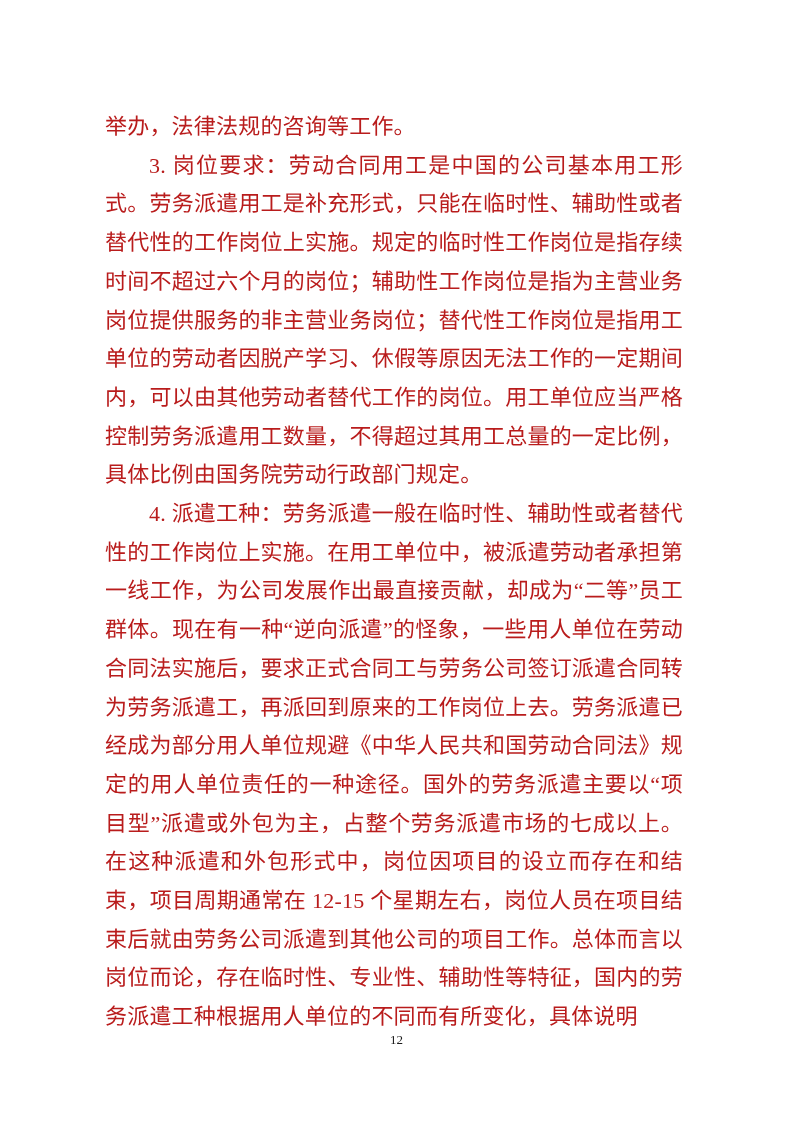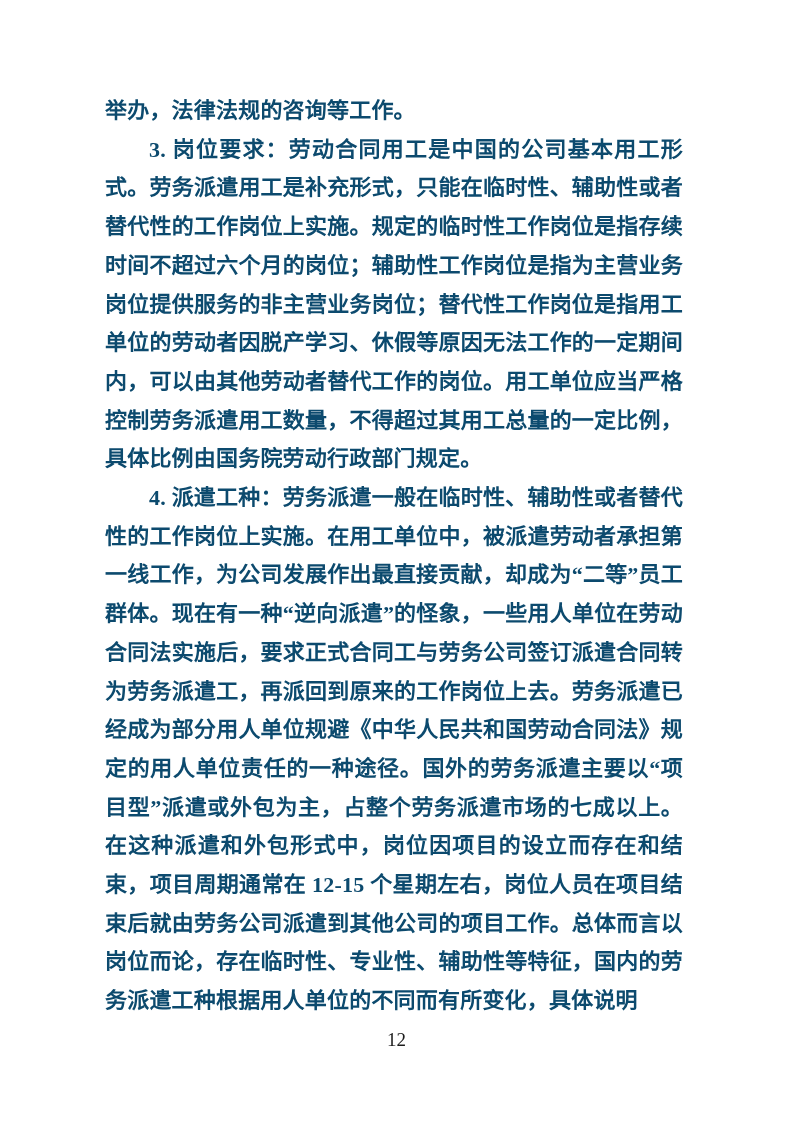--- a/index.html
+++ b/index.html
@@ -11,43 +11,42 @@
     position: relative;
     width: 793px;
     height: 1122px;
     background: #ffffff;
     overflow: hidden;
     font-family: "Liberation Serif", serif;
   }
   .doc-body {
     position: absolute;
     left: 105px;
-    top: 92px;
+    top: 108px;
     width: 578px;
-    color: #0c4a6e;
-    font-weight: bold;
+    color: #b91c1c;
   }
   .doc-body p {
     margin: 0;
     font-size: 22px;
     line-height: 38.7px;
     text-align: justify;
     text-justify: inter-ideograph;
     letter-spacing: 0.2px;
   }
   .doc-body p.indent {
     text-indent: 2em;
   }
   .page-footer {
     position: absolute;
     left: 0;
     top: 1026px;
     width: 100%;
     text-align: center;
-    font-size: 19px;
+    font-size: 13px;
     line-height: 28px;
     color: #1c1c1c;
   }
 </style>
 </head>
 <body>
 
 <div class="page">
 
   <div class="doc-body">

